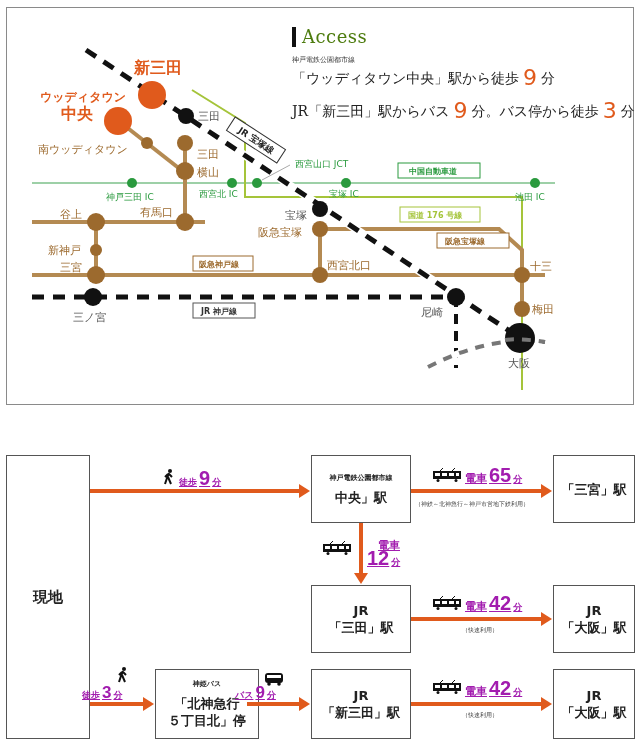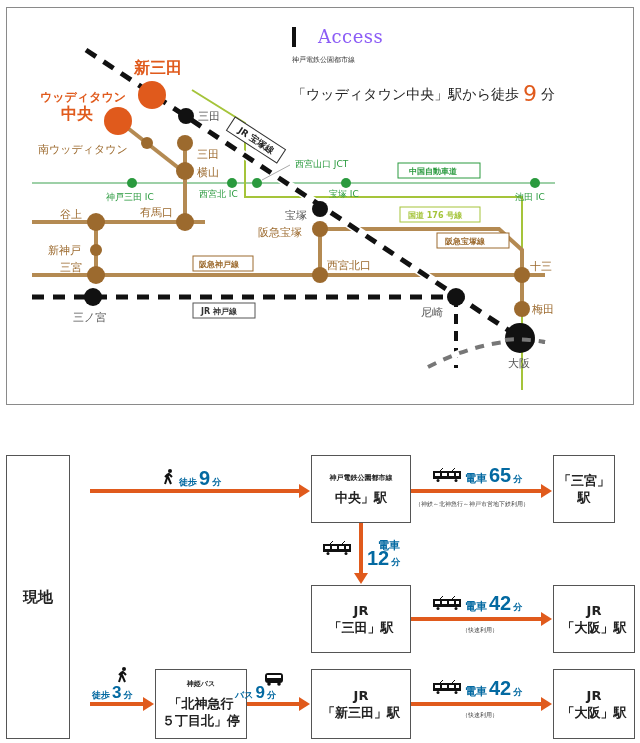--- a/index.html
+++ b/index.html
@@ -1,33 +1,33 @@
 <!DOCTYPE html>
 <html><head>
 <meta charset="utf-8">
 <style>
   * { box-sizing: border-box; margin: 0; padding: 0; }
   html, body { width: 640px; height: 743px; background: #ffffff; overflow: hidden; }
   body { position: relative; font-family: "DejaVu Sans", sans-serif; color: #333; }
   .map-frame { position: absolute; left: 6px; top: 7px; width: 628px; height: 398px; border: 1px solid #8a8a8a; background: #fff; }
   .map-svg { position: absolute; left: 0; top: 0; }
   .access { position: absolute; left: 292px; top: 27px; }
-  .access-title { font-family: "DejaVu Serif", serif; font-size: 18px; color: #8b5cf6; border-left: 4px solid #111; padding-left: 22px; line-height: 20px; letter-spacing: 0.5px; }
+  .access-title { font-family: "DejaVu Serif", serif; font-size: 18px; color: #4d7c0f; border-left: 4px solid #111; padding-left: 6px; line-height: 20px; letter-spacing: 0.5px; }
   .access-sub { font-family: "DejaVu Serif", serif; font-size: 7px; color: #333; margin-top: 8px; }
-  .access-line { font-family: "DejaVu Serif", serif; font-size: 14px; color: #222; margin-top: 16px; white-space: nowrap; }
+  .access-line { font-family: "DejaVu Serif", serif; font-size: 14px; color: #222; margin-top: 0; white-space: nowrap; }
   .access-line.second { margin-top: 8px; }
   .big-num { font-family: "DejaVu Sans", sans-serif; font-size: 22px; color: #e05a1c; font-weight: normal; margin: 0 4px; vertical-align: -2px; }
   .box { position: absolute; border: 1.5px solid #555; background: #fff; display: flex; flex-direction: column; align-items: center; justify-content: center; text-align: center; font-weight: bold; color: #222; }
   .box .sub { font-size: 7px; font-weight: bold; margin-bottom: 6px; }
   .box .main { font-size: 13px; line-height: 17px; }
   .arrow-h { position: absolute; height: 4px; background: #e05a1c; }
   .arrow-h::after { content: ""; position: absolute; right: -10px; top: -5px; border-left: 11px solid #e05a1c; border-top: 7px solid transparent; border-bottom: 7px solid transparent; }
   .arrow-v { position: absolute; width: 4px; background: #e05a1c; }
   .arrow-v::after { content: ""; position: absolute; bottom: -10px; left: -5px; border-top: 11px solid #e05a1c; border-left: 7px solid transparent; border-right: 7px solid transparent; }
-  .lbl { position: absolute; font-weight: bold; color: #0369a1; white-space: nowrap; }
+  .lbl { position: absolute; font-weight: bold; color: #a21caf; white-space: nowrap; text-decoration: underline; }
   .lbl .k { font-size: 9px; }
   .lbl .n { font-size: 20px; font-family: "Liberation Sans", sans-serif; margin: 0 2px; }
   .lbl .u { font-size: 9px; }
   .note { position: absolute; font-size: 6px; color: #444; white-space: nowrap; }
   .icon { position: absolute; }
 </style>
 </head>
 <body>
 
 <div class="map-frame"></div>
@@ -128,46 +128,49 @@
     <text x="201" y="314" font-size="8" font-weight="bold" fill="#333">JR 神戸線</text>
   </g>
 </svg>
 
 <div class="access">
   <div class="access-title">Access</div>
   <div class="access-sub">神戸電鉄公園都市線</div>
   <div class="access-line">
     <span>「ウッディタウン中央」駅から徒歩</span><span class="big-num">9</span><span>分</span>
   </div>
-</div>
-
-<div class="box" style="left:6px;top:455px;width:64px;height:284px;">
+  <div class="access-line second">
+    <span>JR「新三田」駅からバス</span><span class="big-num">9</span><span>分。バス停から徒歩</span><span class="big-num">3</span><span>分</span>
+  </div>
+</div>
+
+<div class="box" style="left:6px;top:455px;width:84px;height:284px;">
   <div class="main" style="font-size:15px;">現地</div>
 </div>
 
 <div class="box" style="left:311px;top:455px;width:100px;height:68px;">
   <div class="sub">神戸電鉄公園都市線</div>
   <div class="main">中央」駅</div>
 </div>
 
-<div class="box" style="left:553px;top:455px;width:62px;height:68px;">
+<div class="box" style="left:553px;top:455px;width:82px;height:68px;">
   <div class="main">「三宮」駅</div>
 </div>
 
 <div class="box" style="left:311px;top:585px;width:100px;height:68px;">
   <div class="main">JR</div>
   <div class="main">「三田」駅</div>
 </div>
 
 <div class="box" style="left:553px;top:585px;width:82px;height:68px;">
   <div class="main">JR</div>
   <div class="main">「大阪」駅</div>
 </div>
 
-<div class="box" style="left:155px;top:669px;width:92px;height:70px;">
+<div class="box" style="left:155px;top:669px;width:104px;height:70px;">
   <div class="sub">神姫バス</div>
   <div class="main">「北神急行</div>
   <div class="main">５丁目北」停</div>
 </div>
 
 <div class="box" style="left:311px;top:669px;width:100px;height:70px;">
   <div class="main">JR</div>
   <div class="main">「新三田」駅</div>
 </div>
 
@@ -252,21 +255,21 @@
 </div>
 <div class="lbl" style="left:365px;top:547px;">
   <span class="n">12</span><span class="u">分</span>
 </div>
 
 <div class="lbl" style="left:465px;top:592px;">
   <span class="k" style="font-size:11px;">電車</span><span class="n">42</span><span class="u">分</span>
 </div>
 <div class="note" style="left:462px;top:626px;">（快速利用）</div>
 
-<div class="lbl" style="left:92px;top:683px;">
+<div class="lbl" style="left:82px;top:683px;">
   <span class="k">徒歩</span><span class="n" style="font-size:17px;">3</span><span class="u">分</span>
 </div>
 <div class="lbl" style="left:235px;top:683px;">
   <span class="k">バス</span><span class="n" style="font-size:17px;">9</span><span class="u">分</span>
 </div>
 
 <div class="lbl" style="left:465px;top:677px;">
   <span class="k" style="font-size:11px;">電車</span><span class="n">42</span><span class="u">分</span>
 </div>
 <div class="note" style="left:462px;top:711px;">（快速利用）</div>

